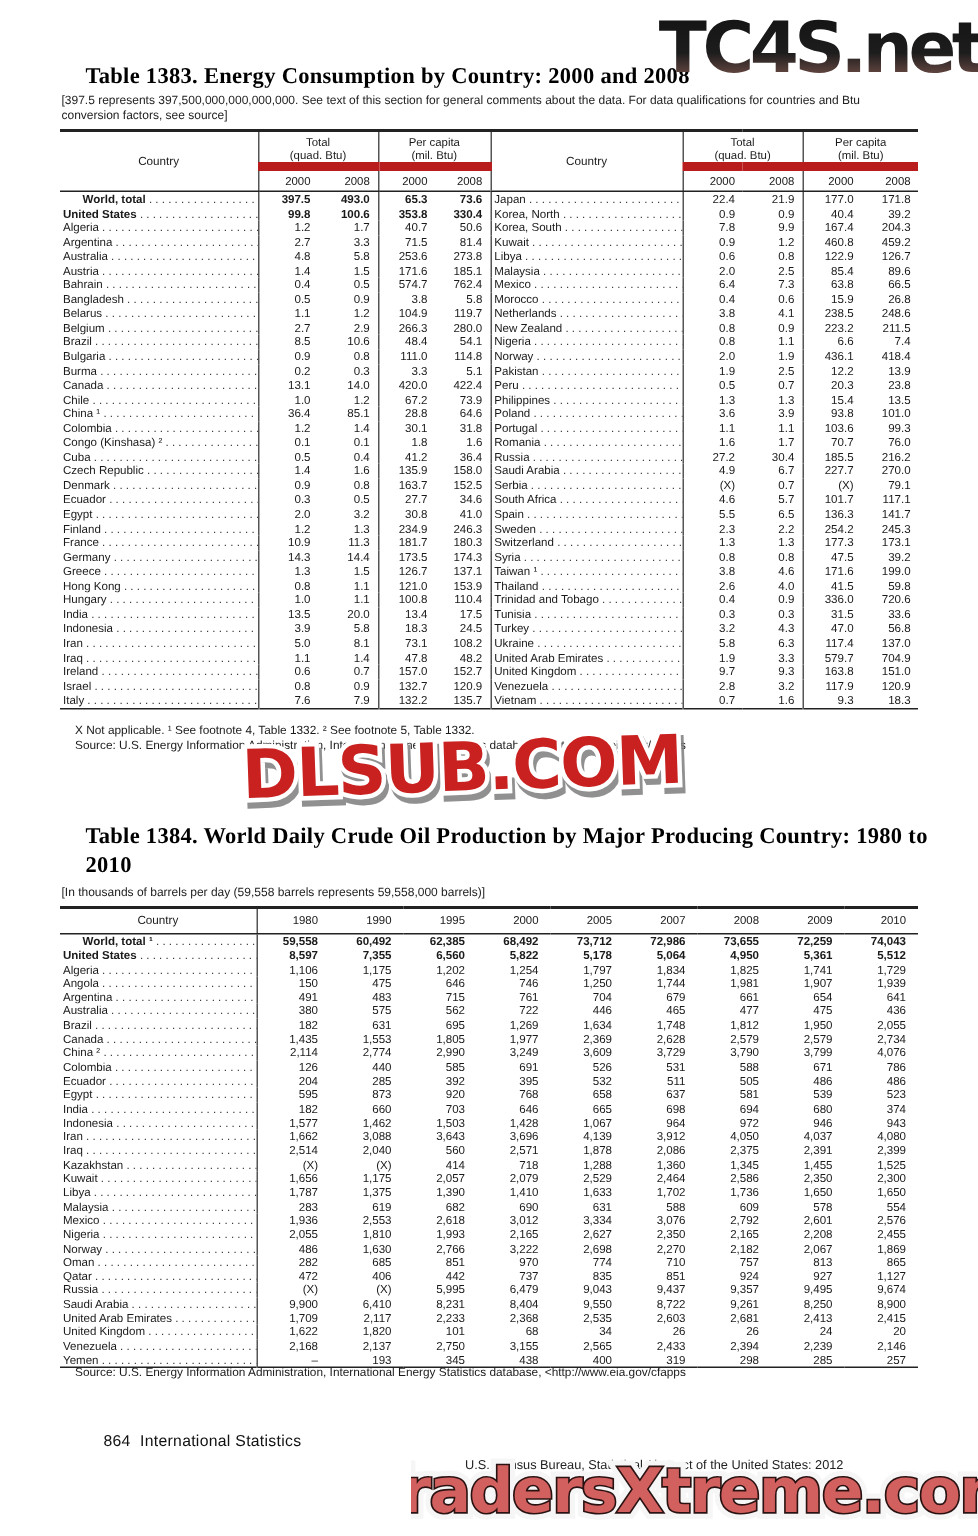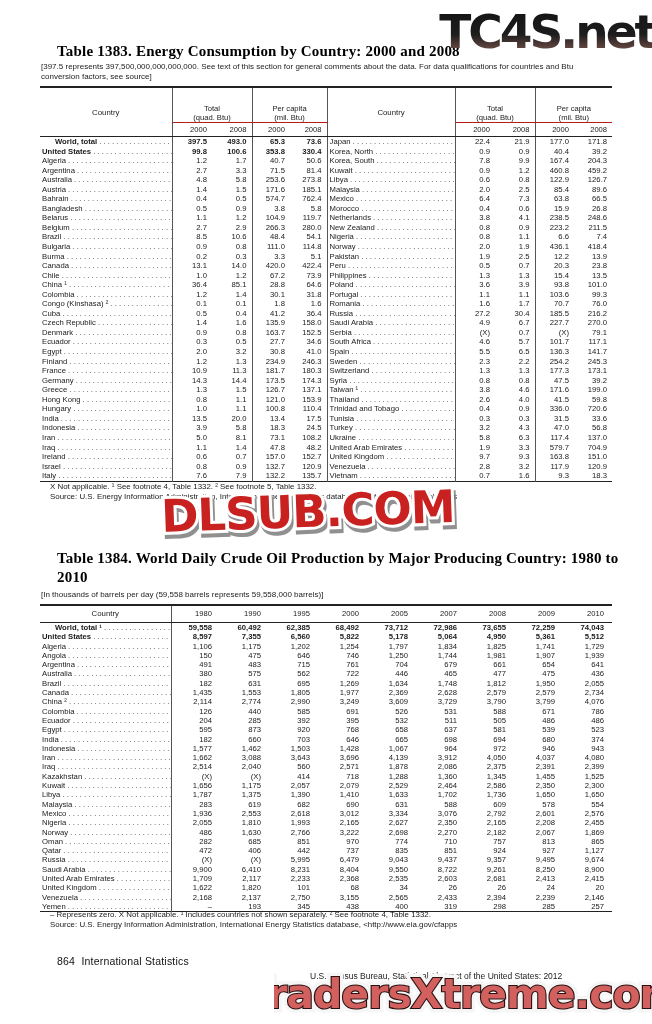--- a/index.html
+++ b/index.html
@@ -14,40 +14,40 @@
 
   
   table{border-collapse:collapse;table-layout:fixed;width:572px;
         border-top:2px solid #222;border-bottom:1px solid #222;}
   th{font-weight:normal;font-size:7.6px;color:#1a1a1a;padding:0;}
   td{padding:0;font-size:7.7px;color:#1a1a1a;}
   .t83 tbody td{height:9.55px;line-height:9.55px;}
   .t84 tbody td{height:9.3px;line-height:9.3px;}
   .t84 thead th{height:16px;line-height:16px;}
   .br{border-right:1px solid #555;}
-  .grp{border-bottom:1px solid #b91c1c;line-height:9px;padding-top:16px;}
+  .grp{border-bottom:6px solid #b91c1c;line-height:9px;padding-top:2px;}
   .h2 th{border-bottom:1px solid #222;height:13px;line-height:13px;text-align:right;padding-right:5px;}
   .t83 thead .cth{border-bottom:1px solid #222;text-align:center;font-size:7.8px;}
   .t84 thead th{border-bottom:1px solid #222;}
   .t84 thead .cth{text-align:center;font-size:7.8px;}
   .t84 thead .yr{text-align:right;padding-right:8px;}
   .country{overflow:hidden;white-space:nowrap;text-align:left;padding-left:2px;}
   .country .dots{color:#333;}
   .country.indent{padding-left:15px;}
   .num{text-align:right;padding-right:5px;white-space:nowrap;}
   .t84 .num{padding-right:8px;}
   .bold{font-weight:bold;}
   .bold .dots{font-weight:normal;}
 
   
   .fnote{font-size:7.9px;line-height:9.8px;color:#1a1a1a;}
   .fnote .ind{padding-left:10px;}
 
   
-  .pg-footer{font-size:10.5px;color:#111;letter-spacing:.2px;}
+  .pg-footer{font-size:10.5px;color:#111;letter-spacing:.2px;margin-left:12px;}
   .credit{font-size:8.5px;color:#222;}
 
   
   .wm{pointer-events:none;}
   #wm-dlsub{filter:drop-shadow(2px 4px 0 rgba(125,125,125,.85));}
   svg text{font-family:"DejaVu Sans",sans-serif;}
 </style>
 </head>
 <body>
 
@@ -946,21 +946,20 @@
           <td class="num">319</td>
           <td class="num">298</td>
           <td class="num">285</td>
           <td class="num">257</td>
         </tr>
       </tbody>
   </table>
 </div>
 
 <div class="abs fnote" style="left:40px;top:910px;width:574px;">
-  <div class="ind">– Represents zero. X Not applicable. ¹ Includes countries not shown separately. ² See footnote 4, Table 1332.</div>
   <div class="ind">Source: U.S. Energy Information Administration, International Energy Statistics database, &lt;http://www.eia.gov/cfapps</div>
 </div>
 
 <div class="abs pg-footer" style="left:57px;top:955px;">
   <span>864</span>&nbsp;&nbsp;<span>International Statistics</span>
 </div>
 <div class="abs credit" style="left:310px;top:971px;">U.S. Census Bureau, Statistical Abstract of the United States: 2012</div>
 
 <svg class="abs wm" style="right:-6px;top:2px;" width="238" height="60" viewBox="0 0 238 60">
   <defs>

